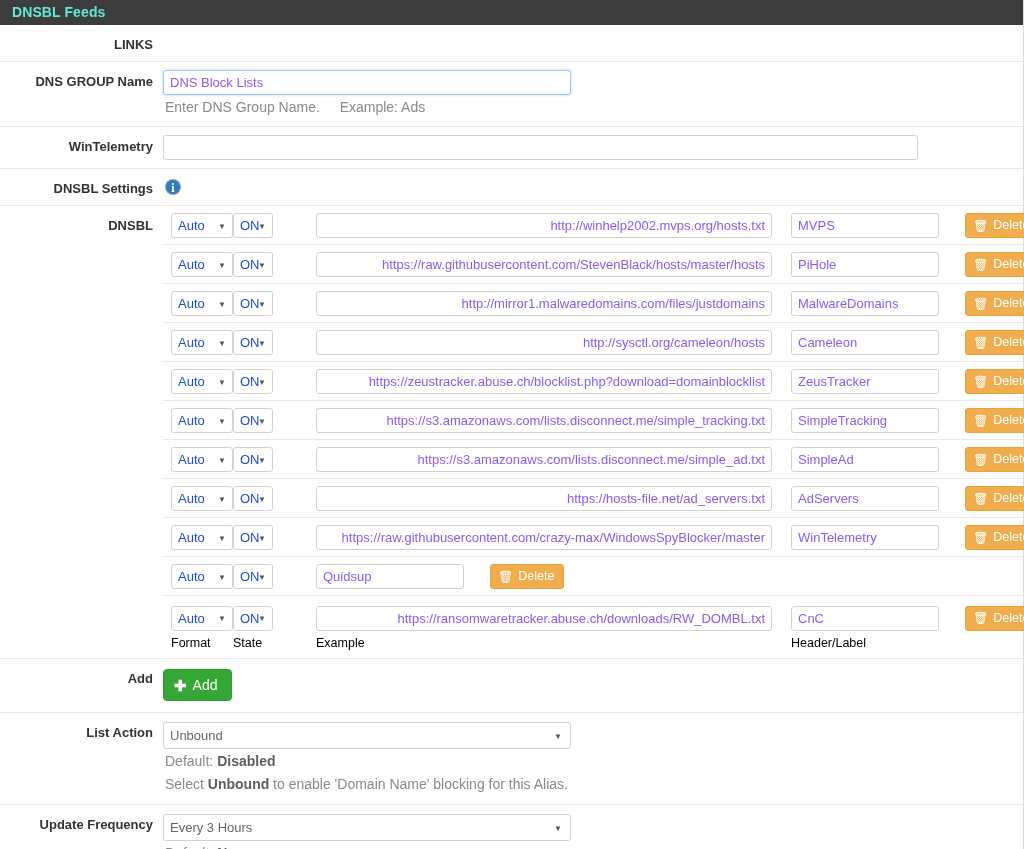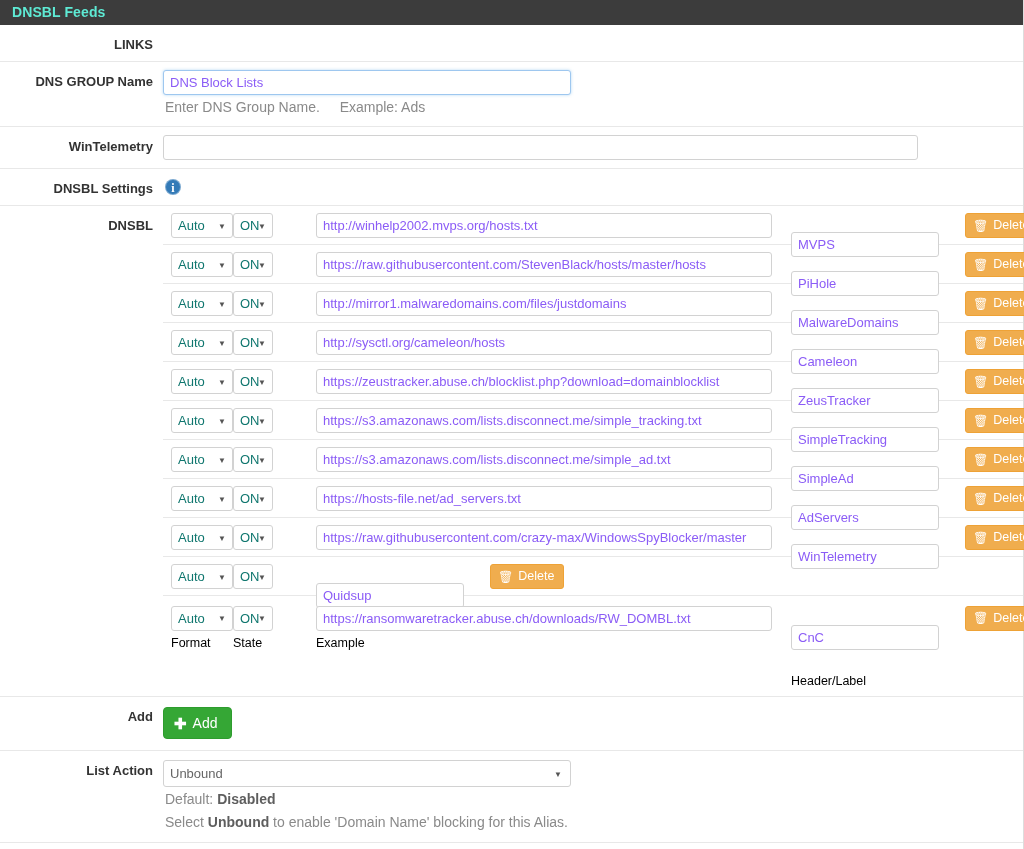--- a/index.html
+++ b/index.html
@@ -126,21 +126,21 @@
     align-items: center;
     border-bottom: 1px solid #e8e8e8;
     padding: 7px 0 6px 0;
     height: 39px;
   }
   .dnsbl-row.last { border-bottom: none; padding-bottom: 2px; }
 
   select.sel {
     font-family: "Liberation Sans", sans-serif;
     font-size: 13px;
-    color: #0f766e;
+    color: #1d4ed8;
     border: 1px solid #d2d2d2;
     border-radius: 3px;
     background: #fff;
     height: 25px;
     padding: 2px 4px 2px 6px;
     outline: none;
     -webkit-appearance: none;
     appearance: none;
   }
   .sel-wrap { position: relative; display: inline-block; }
@@ -151,24 +151,24 @@
     font-size: 8px;
     color: #555;
     pointer-events: none;
   }
   .sel-format { width: 62px; }
   .sel-state  { width: 40px; }
 
   .col-format { width: 70px; min-width: 70px; padding-left: 8px; }
   .col-state  { width: 83px; min-width: 83px; }
   .col-source { flex: 1; min-width: 0; padding-right: 19px; }
-  .col-header { width: 158px; min-width: 158px; margin-top: 38px; }
+  .col-header { width: 158px; min-width: 158px; }
   .col-del    { width: 74px; min-width: 74px; text-align: left; padding-left: 16px;}
 
-  .src-input { width: 100%; }
+  .src-input { width: 100%; text-align: right; }
   .hdr-input { width: 148px; }
 
   .btn-delete {
     display: inline-flex;
     align-items: center;
     gap: 5px;
     background: #f0ad4e;
     border: 1px solid #eea236;
     border-radius: 3px;
     color: #ffffff;

